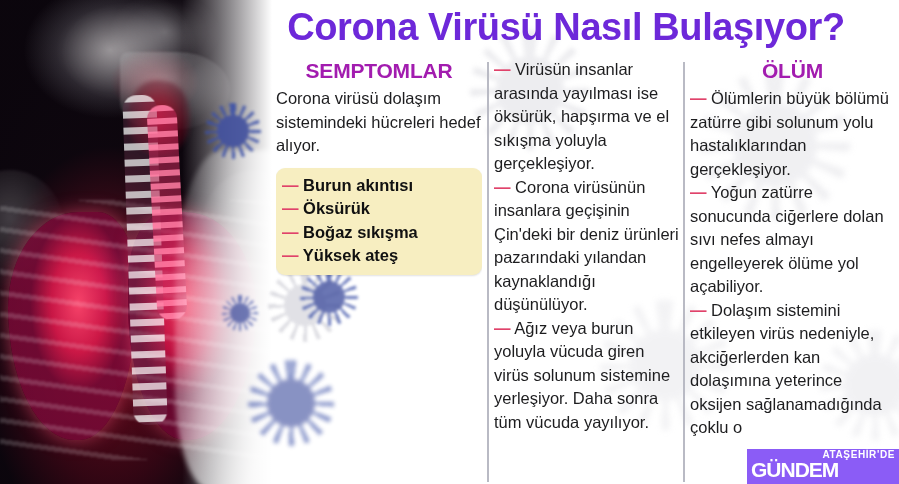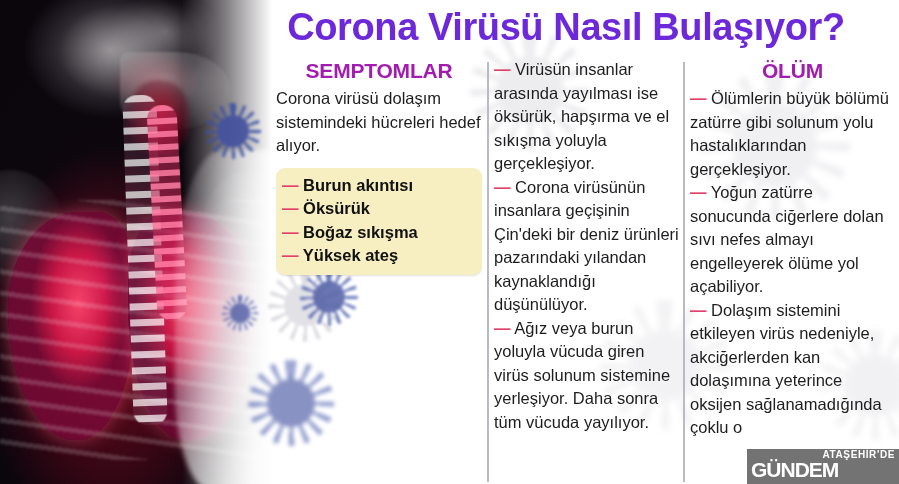--- a/index.html
+++ b/index.html
@@ -289,21 +289,21 @@
   }
   .symptom-item .dash { color: #e0426a; }
 
   
   #logo {
     position: absolute;
     right: 0px;
     bottom: 0px;
     width: 152px;
     height: 35px;
-    background: #737373;
+    background: #8b5cf6;
     overflow: hidden;
   }
   #logo-kicker {
     position: absolute;
     right: 4px;
     top: 0px;
     font-family: "Liberation Sans", sans-serif;
     font-weight: bold;
     font-size: 10px;
     line-height: 11px;

